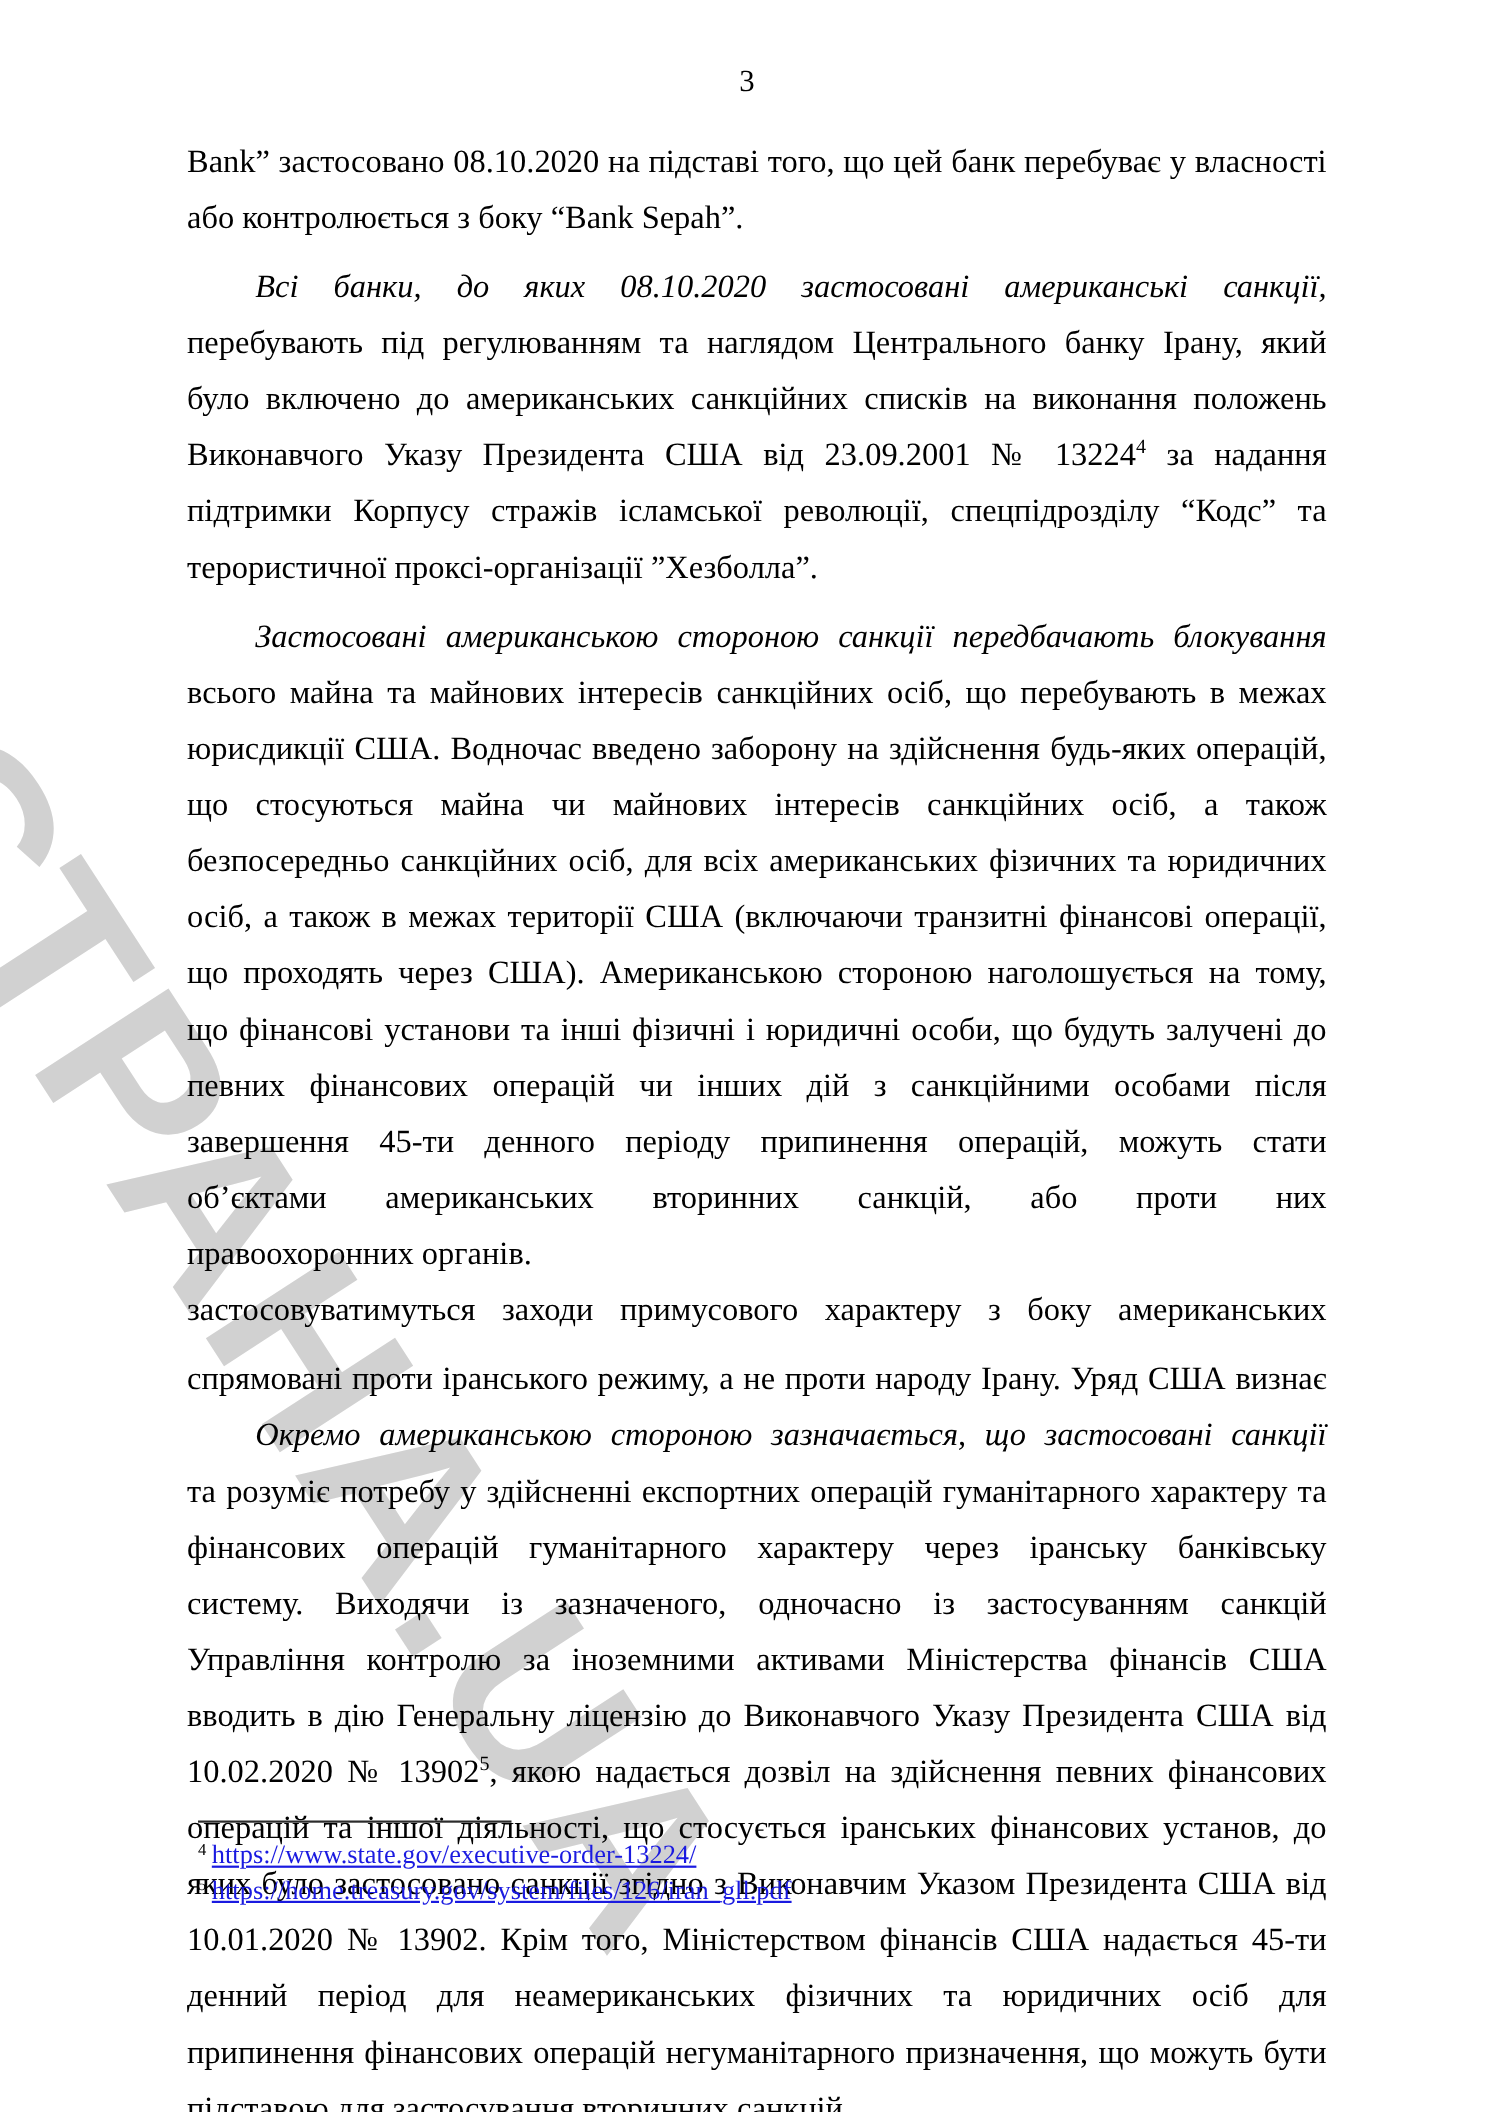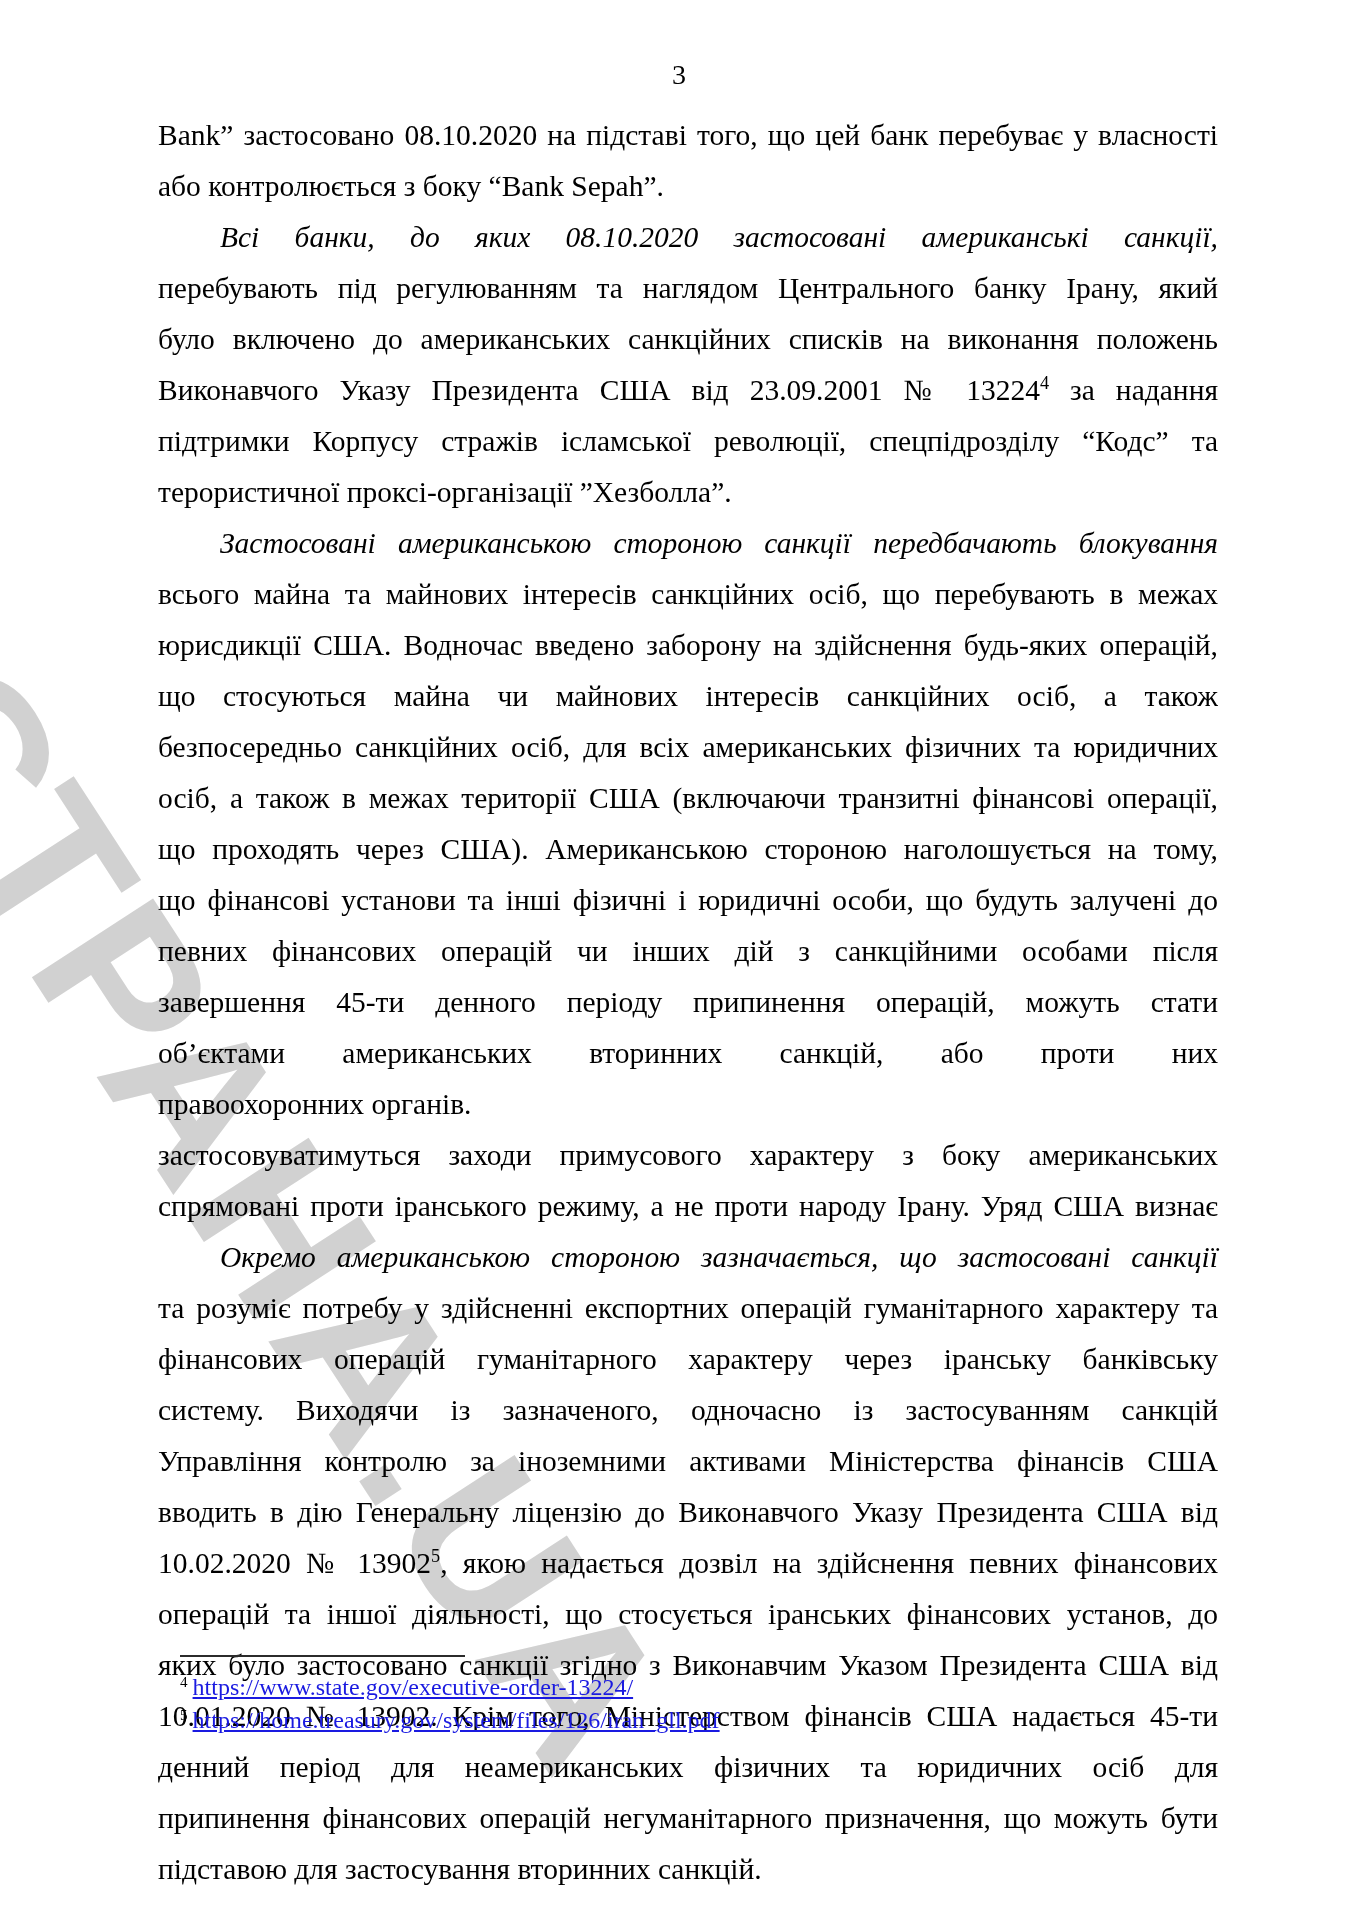--- a/index.html
+++ b/index.html
@@ -62,21 +62,21 @@
   }
 
   #body-text {
     position: absolute;
     left: 158px;
     top: 110px;
     width: 1060px;
   }
 
   .para {
-    margin: 0;
+    margin: 12px;
     font-size: 29.5px;
     line-height: 51px;
     text-align: justify;
     text-justify: inter-word;
   }
 
   .para .ln {
     display: block;
     text-align: justify;
     text-align-last: justify;

